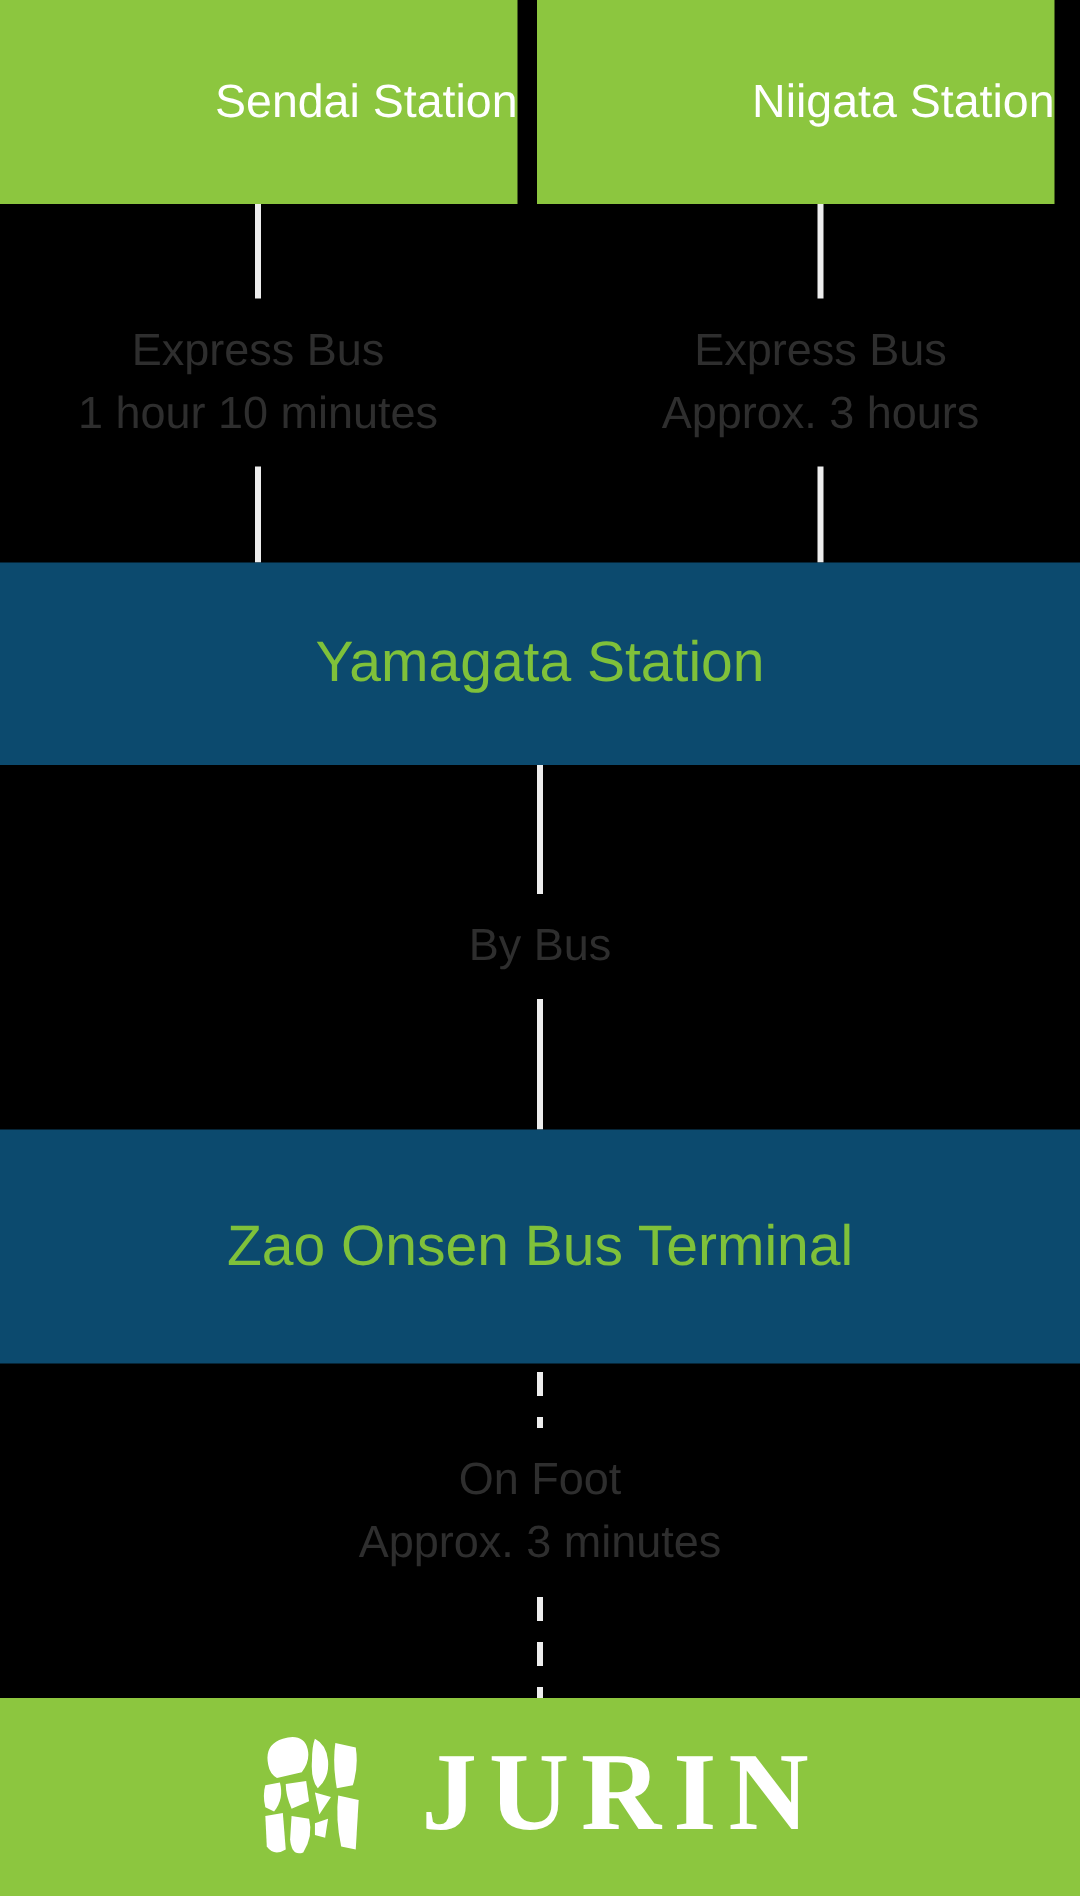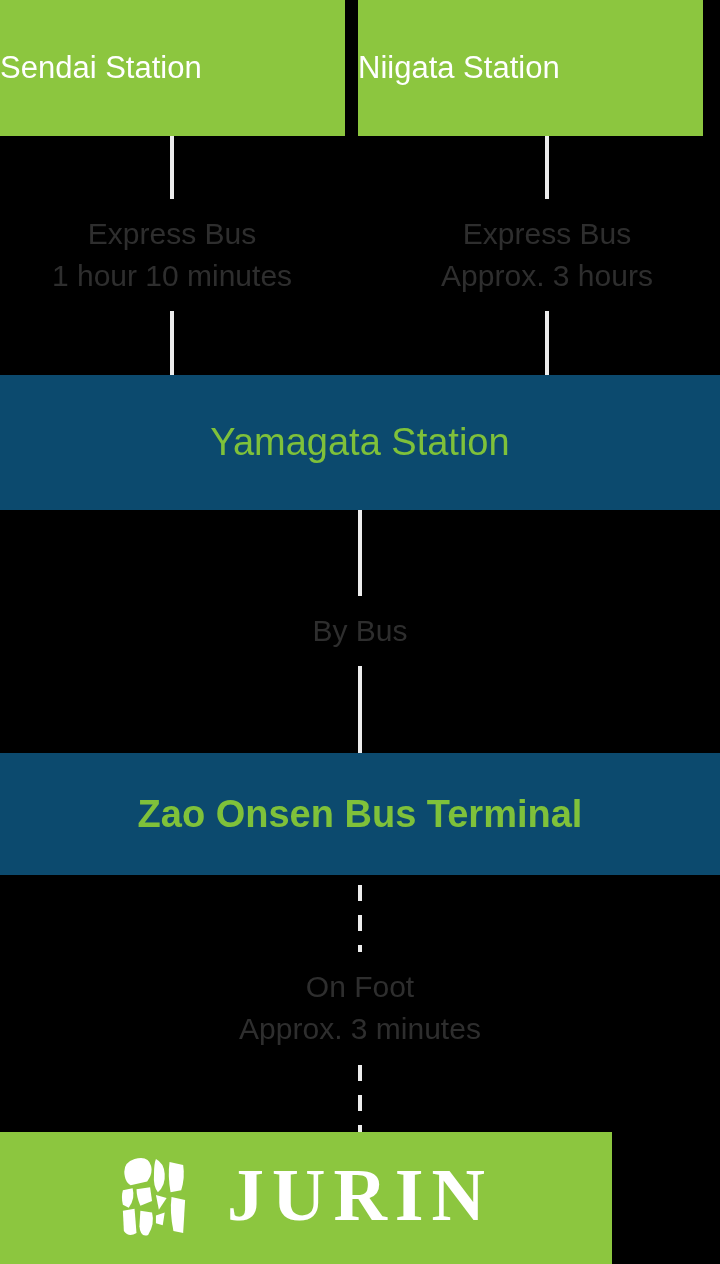--- a/index.html
+++ b/index.html
@@ -13,21 +13,21 @@
   }
 
   
   .origin-box {
     position: absolute;
     top: 0;
     height: 136px;
     background: #8cc63f;
     display: flex;
     align-items: center;
-    justify-content: flex-start;
+    justify-content: flex-end;
     color: #ffffff;
     font-size: 31px;
     font-weight: 400;
   }
   .origin-left  { left: 0;     width: 345px; }
   .origin-right { left: 358px; width: 345px; }
 
   
   .vline {
     position: absolute;
@@ -68,28 +68,28 @@
     width: 720px;
     background: #0c4a6e;
     display: flex;
     align-items: center;
     justify-content: center;
     color: #7fc13a;
     font-size: 38px;
     z-index: 3;
   }
   .band-yamagata { top: 375px; height: 135px; }
-  .band-zao      { top: 753px; height: 122px; font-weight: bold; }
+  .band-zao      { top: 753px; height: 156px; }
 
   
   .footer {
     position: absolute;
     left: 0;
     top: 1132px;
-    width: 612px;
+    width: 720px;
     height: 132px;
     background: #8cc63f;
     display: flex;
     align-items: center;
     justify-content: center;
     gap: 38px;
     z-index: 3;
   }
   .logo-mark { width: 70px; height: 84px; display: block; }
   .brand {

